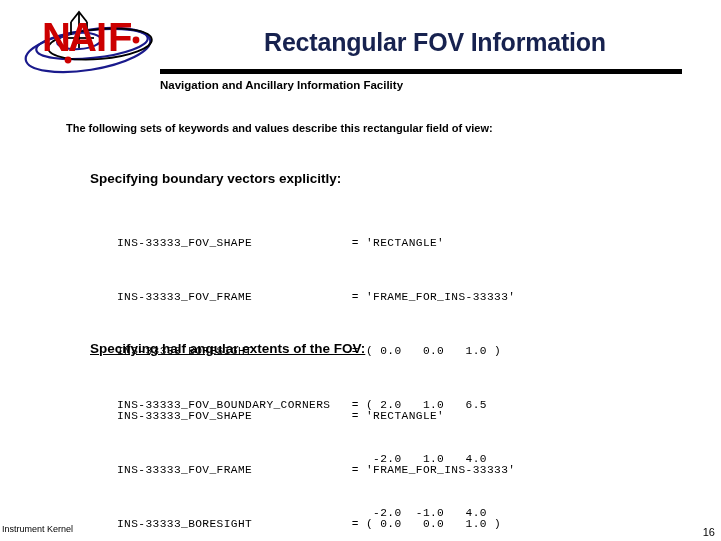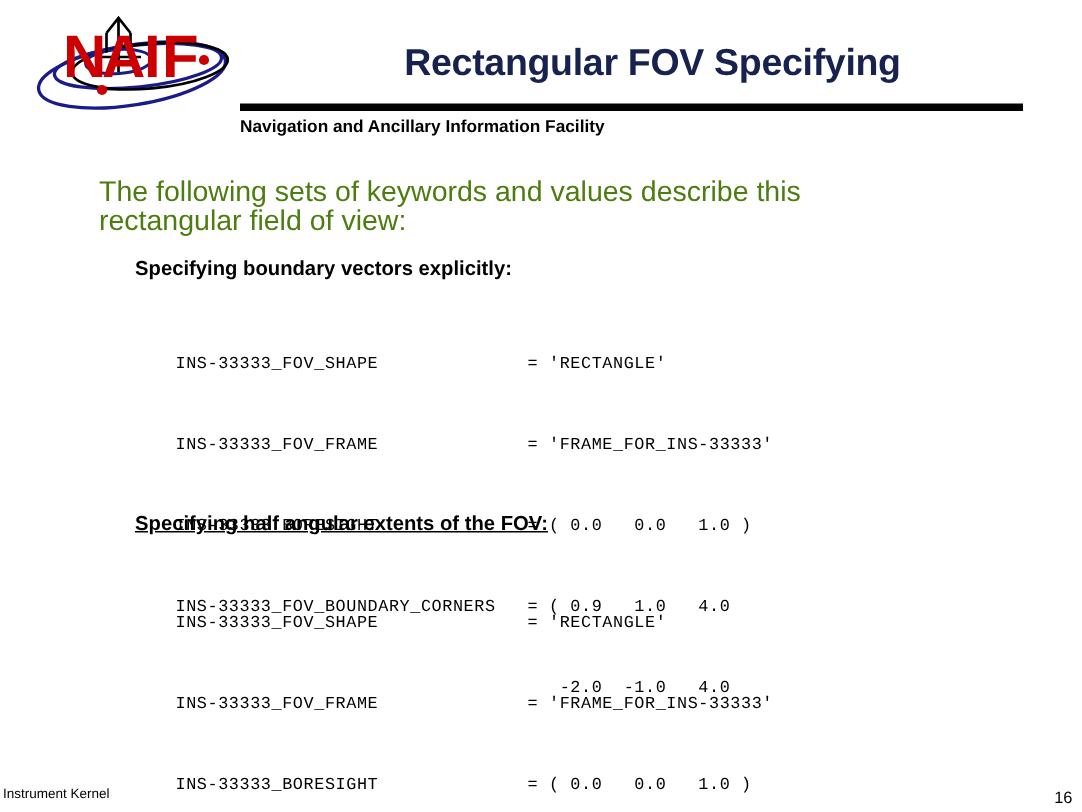--- a/index.html
+++ b/index.html
@@ -60,23 +60,23 @@
     color: #000000;
     white-space: nowrap;
   }
 
   
   #intro {
     position: absolute;
     left: 66px;
     top: 119px;
     width: 560px;
-    font-size: 19px;
-    font-weight: normal;
-    color: #4d7c0f;
+    font-size: 11px;
+    font-weight: bold;
+    color: #000000;
     line-height: 19px;
   }
 
   .section-heading {
     position: absolute;
     font-size: 13.5px;
     font-weight: bold;
     color: #000000;
     white-space: nowrap;
     text-align: center;
@@ -146,34 +146,35 @@
       <text x="20" y="43" font-family="'Liberation Sans', sans-serif" font-size="40" font-weight="bold" fill="#cc0000">N</text>
       <text x="46" y="43" font-family="'Liberation Sans', sans-serif" font-size="40" font-weight="bold" fill="#cc0000">A</text>
       <text x="74" y="43" font-family="'Liberation Sans', sans-serif" font-size="40" font-weight="bold" fill="#cc0000">I</text>
       <text x="86" y="43" font-family="'Liberation Sans', sans-serif" font-size="40" font-weight="bold" fill="#cc0000">F</text>
 
       <circle cx="46" cy="52" r="3.4" fill="#cc0000"></circle>
       <circle cx="114" cy="32" r="3.4" fill="#cc0000"></circle>
     </svg>
   </div>
 
-  <div id="slide-title">Rectangular FOV Specifying</div>
+  <div id="slide-title">Rectangular FOV Information</div>
   <div id="title-rule"></div>
   <div id="subtitle">Navigation and Ancillary Information Facility</div>
 </div>
 
 <div id="intro">The following sets of keywords and values describe this rectangular field of view:</div>
 
 <div class="section-heading" id="heading-1">Specifying boundary vectors explicitly:</div>
 
 <div class="code-block" id="code-1">
   <span class="code-line">INS-33333_FOV_SHAPE              = 'RECTANGLE'</span>
   <span class="code-line">INS-33333_FOV_FRAME              = 'FRAME_FOR_INS-33333'</span>
   <span class="code-line">INS-33333_BORESIGHT              = ( 0.0   0.0   1.0 )</span>
-  <span class="code-line">INS-33333_FOV_BOUNDARY_CORNERS   = ( 0.9   1.0   4.0</span>
+  <span class="code-line">INS-33333_FOV_BOUNDARY_CORNERS   = ( 2.0   1.0   6.5</span>
+  <span class="code-line">                                    -2.0   1.0   4.0</span>
   <span class="code-line">                                    -2.0  -1.0   4.0</span>
   
 </div>
 
 <div class="section-heading" id="heading-2">Specifying half angular extents of the FOV:</div>
 
 <div class="code-block" id="code-2">
   <span class="code-line">INS-33333_FOV_SHAPE              = 'RECTANGLE'</span>
   <span class="code-line">INS-33333_FOV_FRAME              = 'FRAME_FOR_INS-33333'</span>
   <span class="code-line">INS-33333_BORESIGHT              = ( 0.0   0.0   1.0 )</span>

